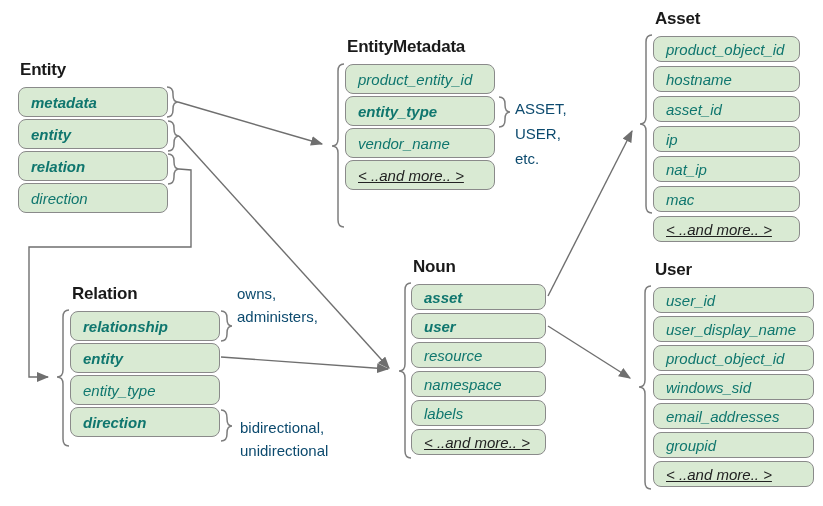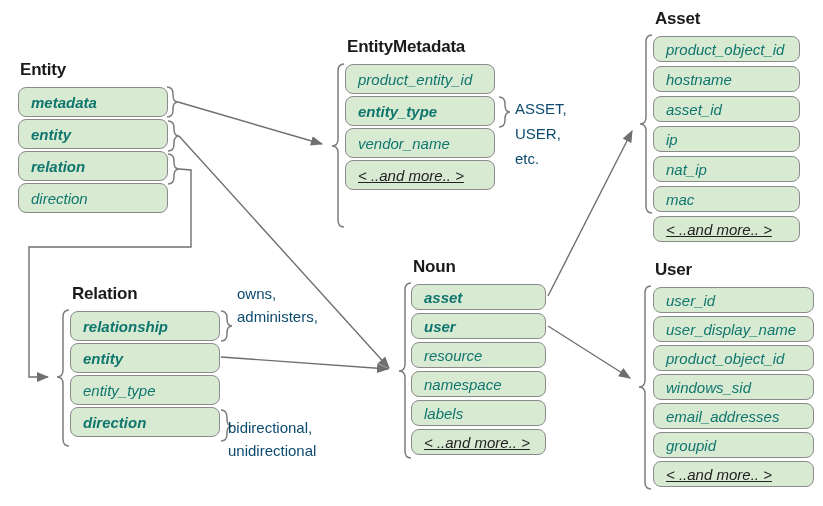--- a/index.html
+++ b/index.html
@@ -151,18 +151,18 @@
     <div>ASSET,</div>
     <div>USER,</div>
     <div>etc.</div>
   </div>
 
   <div class="note" style="left:237px; top:282px;">
     <div>owns,</div>
     <div>administers,</div>
   </div>
 
-  <div class="note" style="left:228px; top:416px;">
+  <div class="note" style="left:240px; top:416px;">
     <div>bidirectional,</div>
     <div>unidirectional</div>
   </div>
 
 </div>
 
 </body></html>

